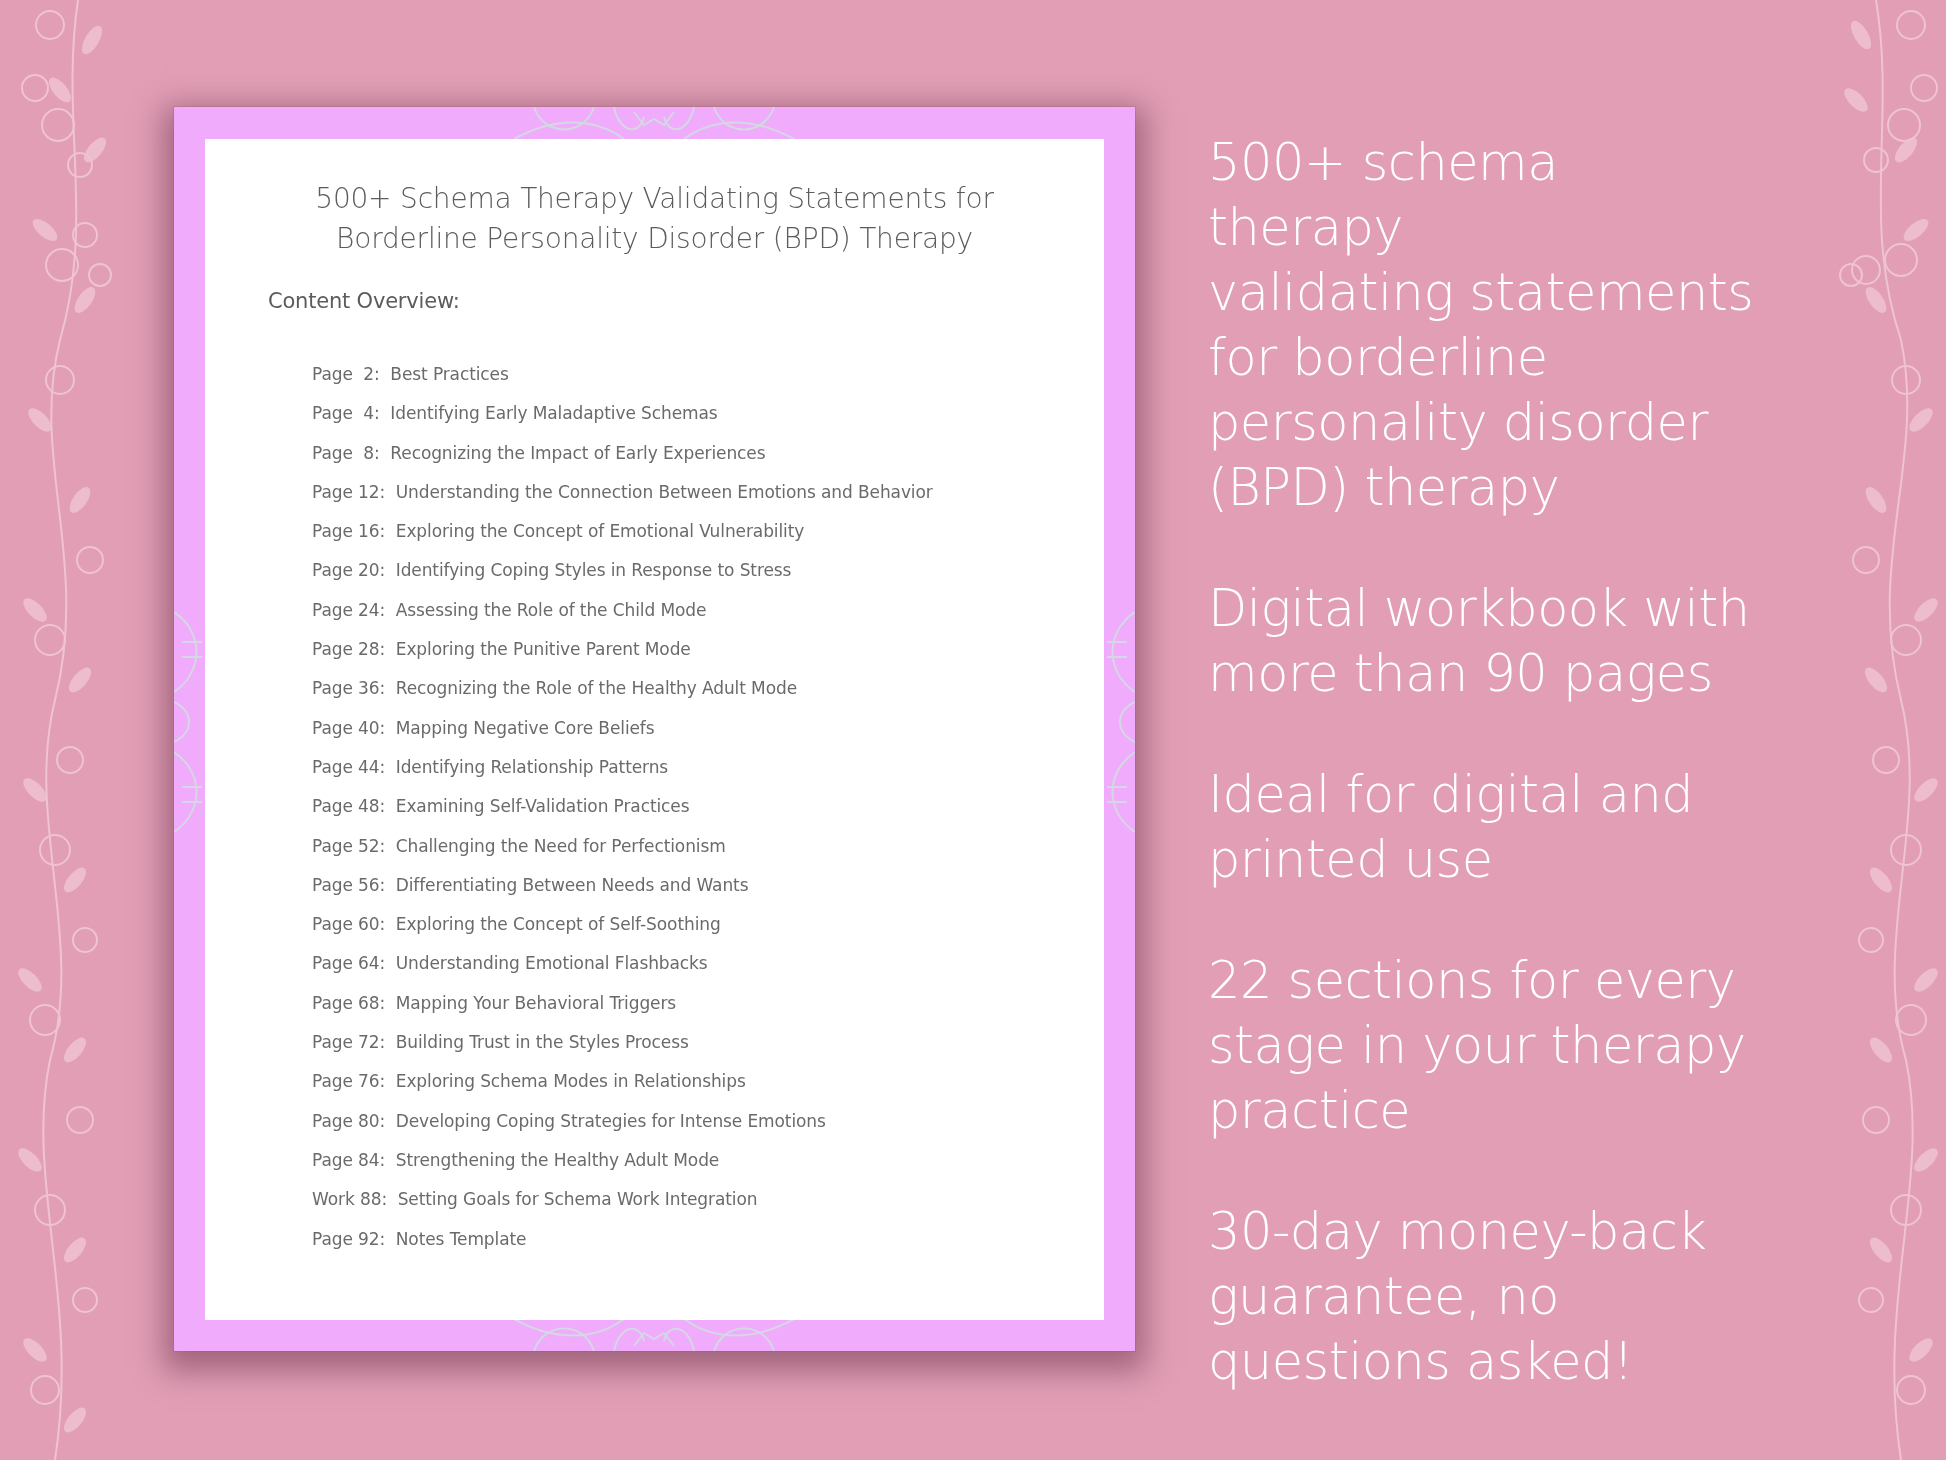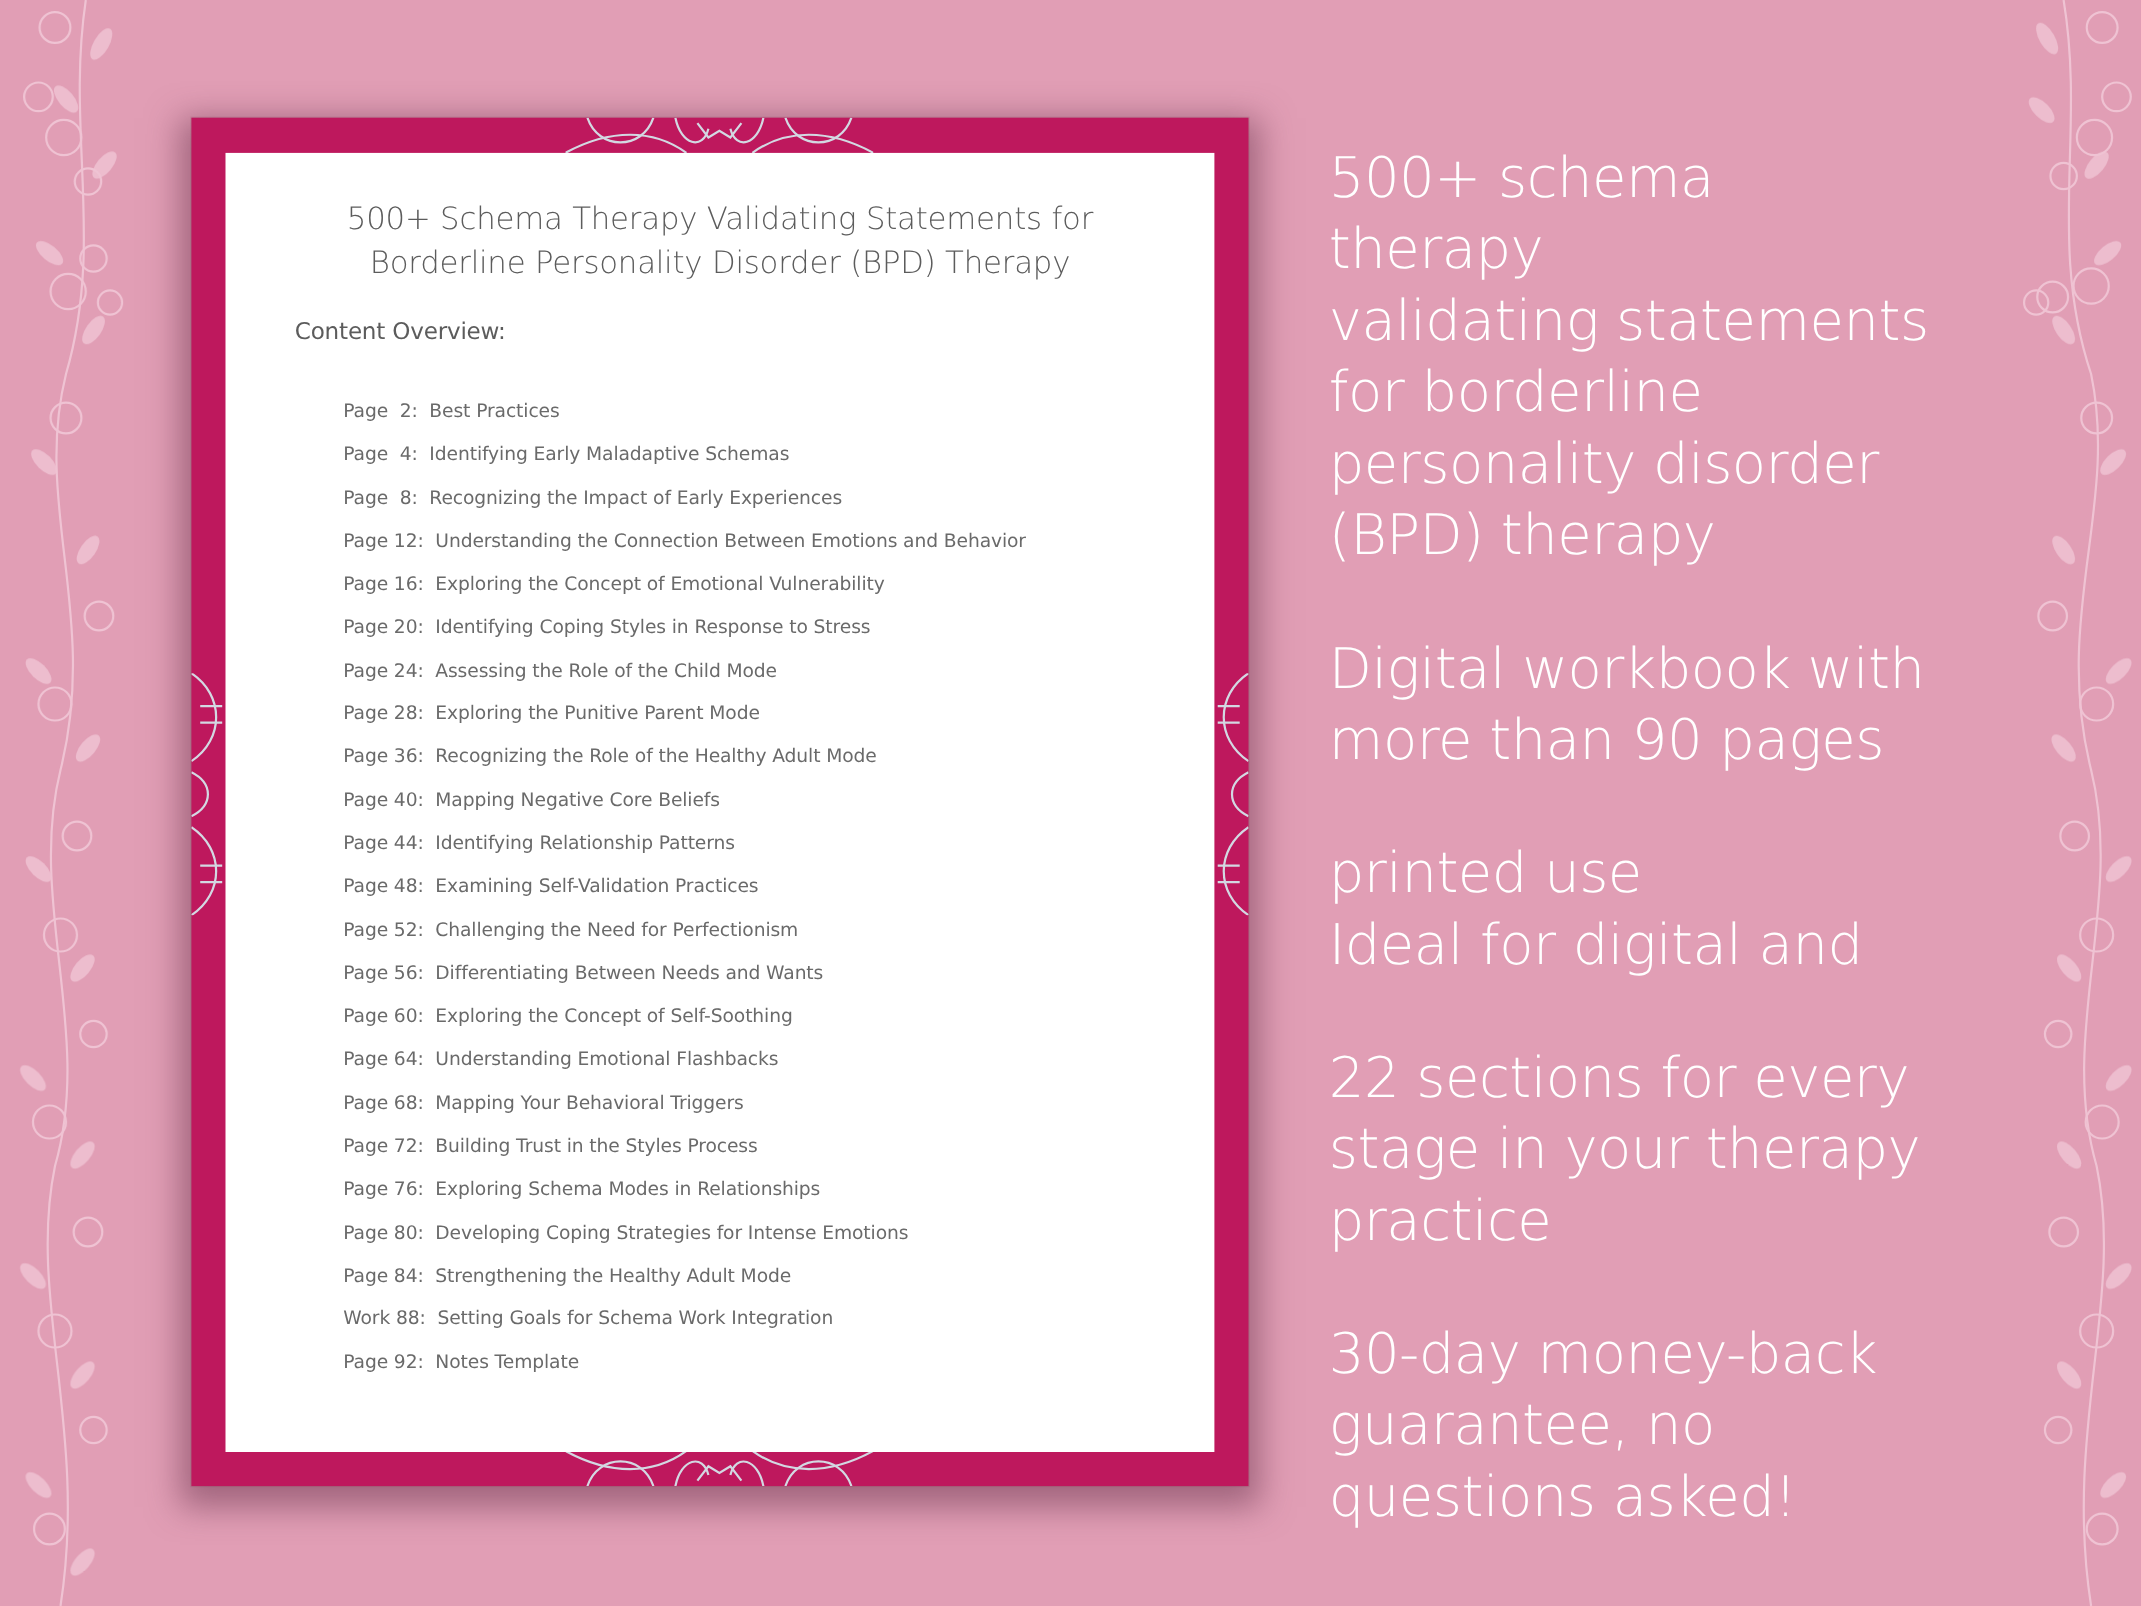--- a/index.html
+++ b/index.html
@@ -11,21 +11,21 @@
   }
   .vine {
     position: absolute; top: 0; height: 1460px; width: 140px;
   }
   .vine.left { left: 0; }
   .vine.right { right: 0; }
 
   .page {
     position: absolute; left: 174px; top: 107px;
     width: 961px; height: 1244px;
-    background: #be185d;
+    background: #f0abfc;
     box-shadow: 0 0 0 1px rgba(120,70,90,0.15), 0 10px 28px 10px rgba(110,55,80,0.55);
   }
   .mandala { position: absolute; }
   .mandala svg { display: block; }
   .page-inner {
     position: absolute; left: 31px; top: 32px;
     width: 899px; height: 1181px;
     background: #FFFFFF;
   }
   .doc-title {
@@ -255,22 +255,22 @@
     <div>validating statements</div>
     <div>for borderline</div>
     <div>personality disorder</div>
     <div>(BPD) therapy</div>
   </div>
   <div class="feature">
     <div>Digital workbook with</div>
     <div>more than 90 pages</div>
   </div>
   <div class="feature">
+    <div>Ideal for digital and</div>
     <div>printed use</div>
-    <div>Ideal for digital and</div>
   </div>
   <div class="feature">
     <div>22 sections for every</div>
     <div>stage in your therapy</div>
     <div>practice</div>
   </div>
   <div class="feature">
     <div>30-day money-back</div>
     <div>guarantee, no</div>
     <div>questions asked!</div>

